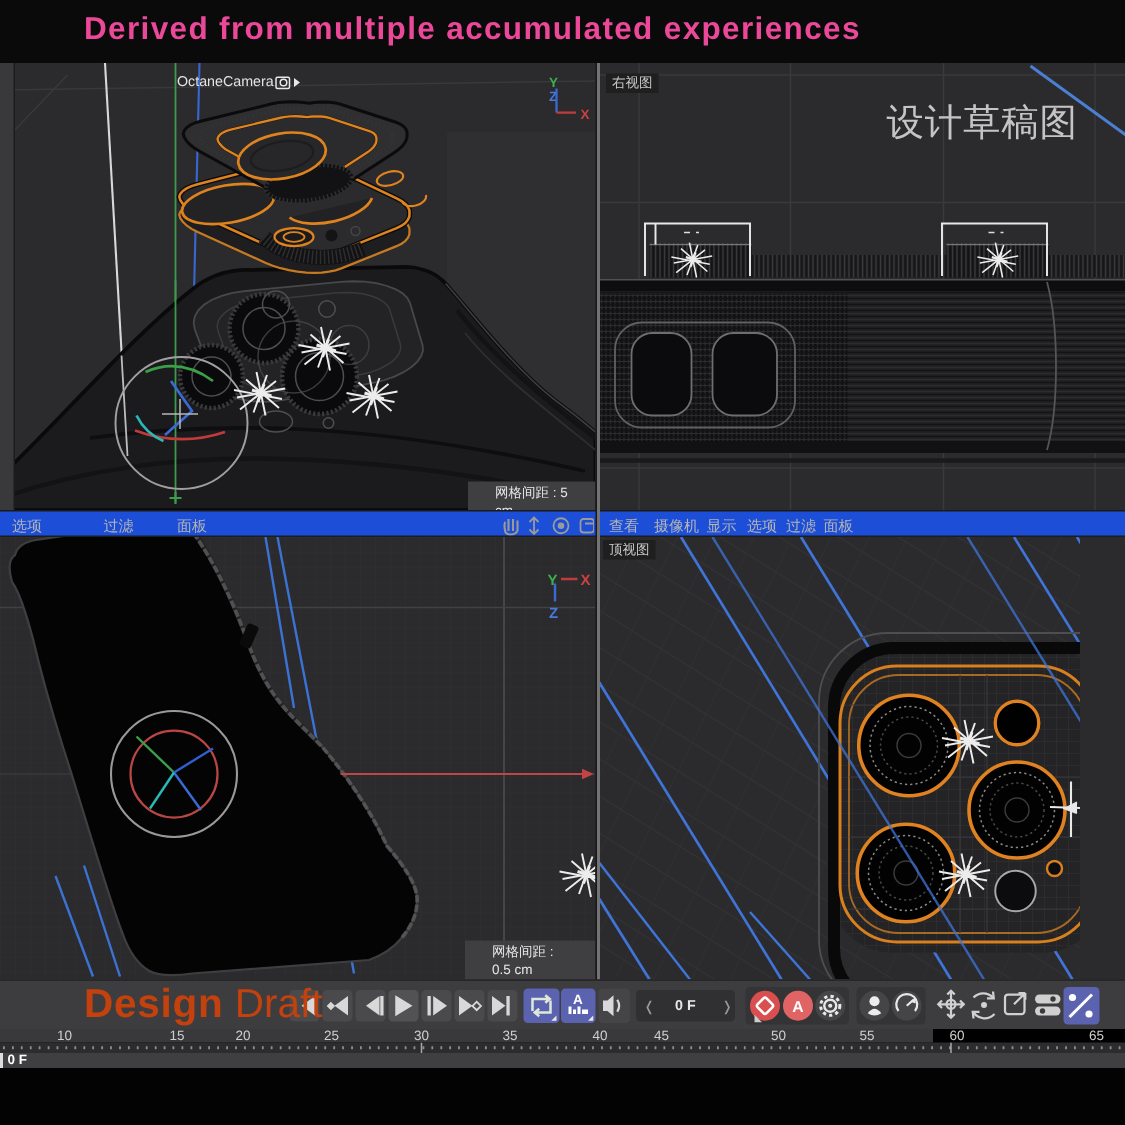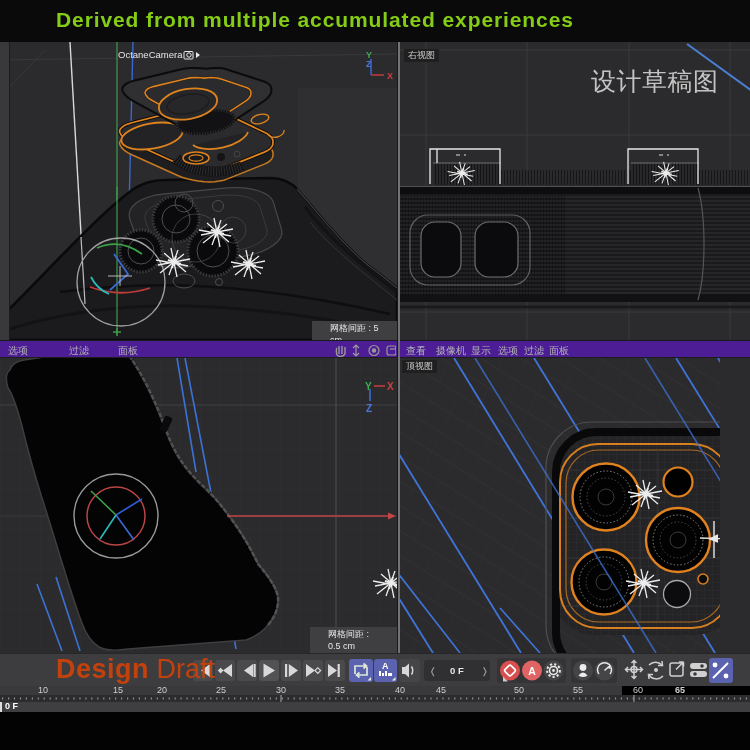--- a/index.html
+++ b/index.html
@@ -1,27 +1,27 @@
 <!DOCTYPE html>
 <html><head>
 <meta charset="utf-8">
 <style>
   html,body{margin:0;padding:0;background:#000;}
   body{width:750px;height:750px;position:relative;overflow:hidden;font-family:"Liberation Sans",sans-serif;}
   .abs{position:absolute;}
   #topbar{left:0;top:0;width:750px;height:42px;background:#0a0a0a;}
-  #topbar .t{position:absolute;left:56px;top:8px;color:#84cc16;font-size:21px;font-weight:bold;letter-spacing:0.9px;}
+  #topbar .t{position:absolute;left:56px;top:8px;color:#ec4899;font-size:21px;font-weight:bold;letter-spacing:0.9px;}
   #main{left:0;top:42px;width:750px;height:611px;background:#2b2b2d;}
   .vp{position:absolute;overflow:hidden;background:#2b2b2d;}
   #vp1{left:0;top:0;width:397px;height:298px;}
   #vp2{left:400;top:0;width:350px;height:298px;}
   #vp3{left:0;top:316px;width:397px;height:295px;}
   #vp4{left:400px;top:316px;width:320px;height:295px;}
   #vp2{left:400px;}
-  #menurow{left:0;top:298px;width:750px;height:18px;background:#4c1d95;border-top:1px solid #1a1a1a;border-bottom:1px solid #1d1d1d;box-sizing:border-box;}
+  #menurow{left:0;top:298px;width:750px;height:18px;background:#1d4ed8;border-top:1px solid #1a1a1a;border-bottom:1px solid #1d1d1d;box-sizing:border-box;}
   .mtxt{position:absolute;top:3px;color:#b4b4b4;font-size:10px;}
   #vdiv{left:397px;top:0;width:3px;height:611px;background:#191919;}
   #vdiv:after{content:"";position:absolute;left:1px;top:0;width:2px;height:100%;background:#737373;}
   #leftstrip{left:0;top:0;width:9px;height:298px;background:#39393b;border-right:1px solid #1c1c1c;}
   .lblbox{position:absolute;background:#1f1f1f;color:#c9c9c9;font-size:9px;padding:1px 4px;line-height:11px;}
   .gridlbl{position:absolute;background:#3f3f41;color:#e8e8e8;font-size:9px;padding:1px 18px;line-height:12px;}
   
   #ctrlbar{left:0;top:653px;width:750px;height:33px;background:#3d3d3f;border-top:1px solid #272727;box-sizing:border-box;}
   #ruler{left:0;top:686px;width:622px;height:9px;background:#39393b;}
   #ticks{left:0;top:695px;width:750px;height:7px;background:#2c2c2e;}
@@ -455,21 +455,21 @@
     <span class="rnum" style="left:118px;">15</span>
   <span class="rnum" style="left:162px;">20</span>
     <span class="rnum" style="left:221px;">25</span>
   <span class="rnum" style="left:281px;">30</span>
     <span class="rnum" style="left:340px;">35</span>
   <span class="rnum" style="left:400px;">40</span>
     <span class="rnum" style="left:441px;">45</span>
   <span class="rnum" style="left:519px;">50</span>
     <span class="rnum" style="left:578px;">55</span>
   <span class="rnum" style="left:638px;">60</span>
-    <span class="rnum" style="left:680px;font-weight:bold;">65</span>
+    <span class="rnum" style="left:731px;">65</span>
 </div>
 <div id="ticks" class="abs">
 <svg width="750" height="7" viewBox="0 0 750 7">
   <g fill="#8e8e90">
         <rect x="0" y="3" width="750" height="1" fill="none"></rect>
       </g>
   <g>
         <rect x="2.0" y="2.5" width="1.2" height="2" fill="#8e8e90"></rect>
         <rect x="8.0" y="2.5" width="1.2" height="2" fill="#8e8e90"></rect>
         <rect x="13.9" y="2.5" width="1.2" height="2" fill="#8e8e90"></rect>

